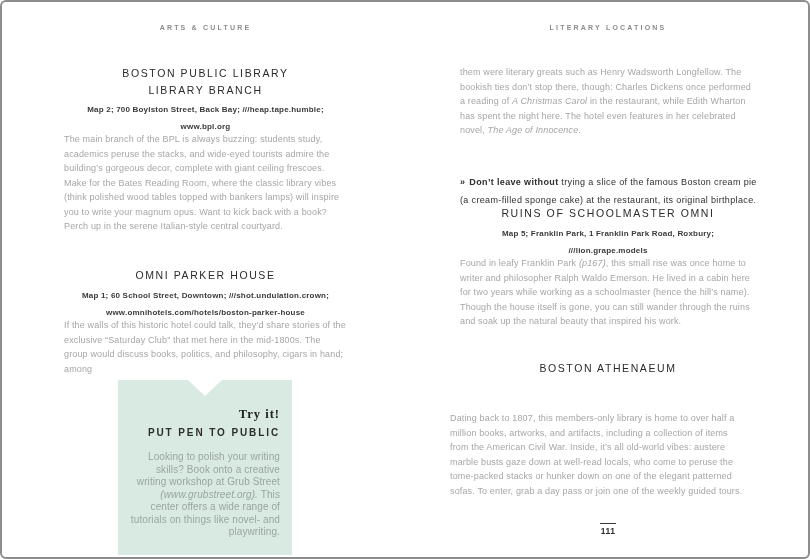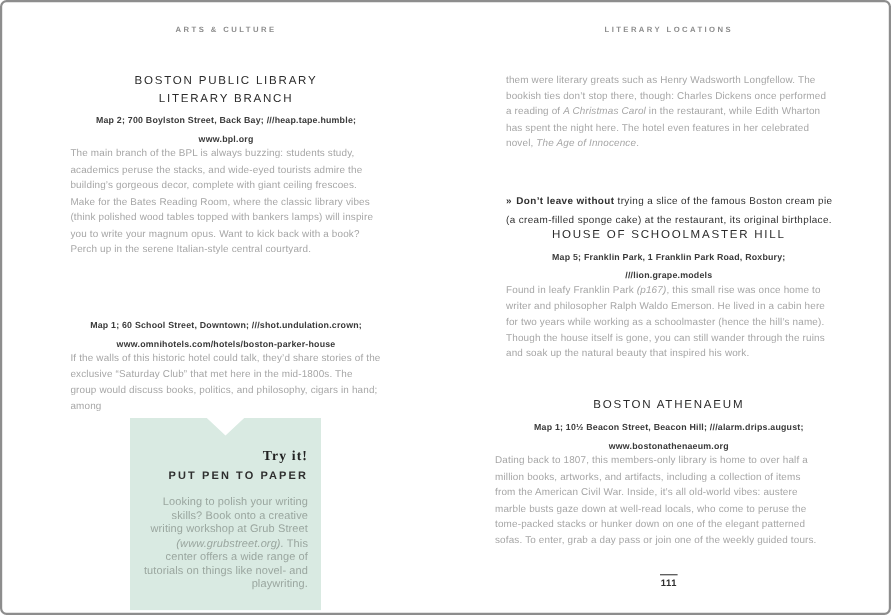--- a/index.html
+++ b/index.html
@@ -101,62 +101,59 @@
 </head>
 <body>
 
 <div class="page">
 
   <div class="abs running-head rh-left">ARTS &amp; CULTURE</div>
   <div class="abs running-head rh-right">LITERARY LOCATIONS</div>
 
   <div class="abs section-title bpl-title">
     <div>BOSTON PUBLIC LIBRARY</div>
-    <div>LITERARY BRANCH</div>
+    <div>LIBRARY BRANCH</div>
   </div>
   <div class="abs address bpl-address">
     <div>Map 2; 700 Boylston Street, Back Bay; ///heap.tape.humble;</div>
     <div>www.bpl.org</div>
   </div>
   <div class="abs body-text bpl-body">The main branch of the BPL is always buzzing: students study, academics peruse the stacks, and wide-eyed tourists admire the building’s gorgeous decor, complete with giant ceiling frescoes. Make for the Bates Reading Room, where the classic library vibes (think polished wood tables topped with bankers lamps) will inspire you to write your magnum opus. Want to kick back with a book? Perch up in the serene Italian-style central courtyard.</div>
 
+  <div class="abs section-title omni-title">OMNI PARKER HOUSE</div>
   <div class="abs address omni-address">
     <div>Map 1; 60 School Street, Downtown; ///shot.undulation.crown;</div>
     <div>www.omnihotels.com/hotels/boston-parker-house</div>
   </div>
   <div class="abs body-text omni-body">If the walls of this historic hotel could talk, they’d share stories of the exclusive “Saturday Club” that met here in the mid-1800s. The group would discuss books, politics, and philosophy, cigars in hand; among</div>
 
   <div class="abs try-box">
     <div class="box-eyebrow">Try it!</div>
-    <div class="box-title">PUT PEN TO PAPER</div>
+    <div class="box-title">PUT PEN TO PUBLIC</div>
     <div class="box-body">
       <span>Looking to polish your writing skills? Book onto a creative writing workshop at Grub Street </span><i>(www.grubstreet.org).</i><span> This center offers a wide range of tutorials on things like novel- and playwriting.</span>
     </div>
   </div>
 
   <div class="abs body-text cont-body">
     <span>them were literary greats such as Henry Wadsworth Longfellow. The bookish ties don’t stop there, though: Charles Dickens once performed a reading of </span><i>A Christmas Carol</i><span> in the restaurant, while Edith Wharton has spent the night here. The hotel even features in her celebrated novel, </span><i>The Age of Innocence</i><span>.</span>
   </div>
   <div class="abs tip">
     <span class="tip-marker">»</span><span class="tip-lead">Don’t leave without</span><span> trying a slice of the famous Boston cream pie (a cream-filled sponge cake) at the restaurant, its original birthplace.</span>
   </div>
 
-  <div class="abs section-title ruins-title">HOUSE OF SCHOOLMASTER HILL</div>
+  <div class="abs section-title ruins-title">RUINS OF SCHOOLMASTER OMNI</div>
   <div class="abs address ruins-address">
     <div>Map 5; Franklin Park, 1 Franklin Park Road, Roxbury;</div>
     <div>///lion.grape.models</div>
   </div>
   <div class="abs body-text ruins-body">
     <span>Found in leafy Franklin Park </span><i>(p167)</i><span>, this small rise was once home to writer and philosopher Ralph Waldo Emerson. He lived in a cabin here for two years while working as a schoolmaster (hence the hill’s name). Though the house itself is gone, you can still wander through the ruins and soak up the natural beauty that inspired his work.</span>
   </div>
 
   <div class="abs section-title ath-title">BOSTON ATHENAEUM</div>
-  <div class="abs address ath-address">
-    <div>Map 1; 10½ Beacon Street, Beacon Hill; ///alarm.drips.august;</div>
-    <div>www.bostonathenaeum.org</div>
-  </div>
   <div class="abs body-text ath-body">Dating back to 1807, this members-only library is home to over half a million books, artworks, and artifacts, including a collection of items from the American Civil War. Inside, it’s all old-world vibes: austere marble busts gaze down at well-read locals, who come to peruse the tome-packed stacks or hunker down on one of the elegant patterned sofas. To enter, grab a day pass or join one of the weekly guided tours.</div>
 
   <div class="abs page-number-wrap">
     <span class="page-number">111</span>
   </div>
 
 </div>
 
 </body></html>

